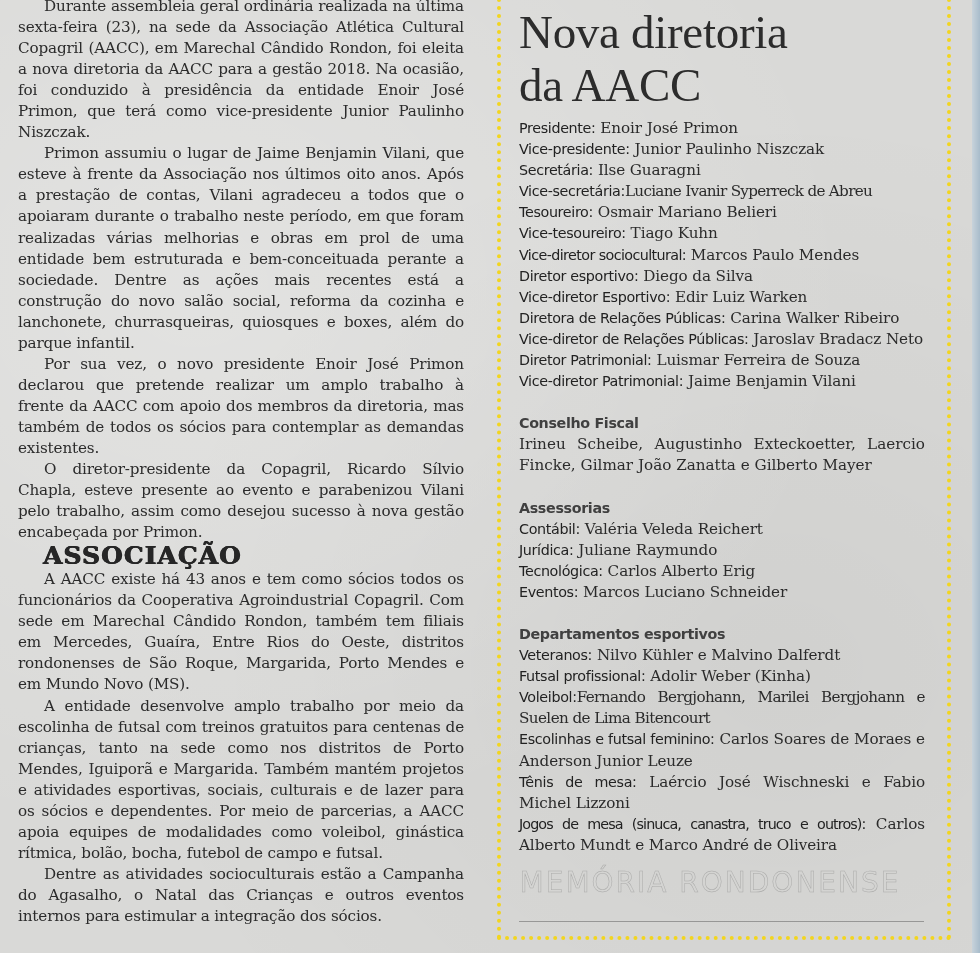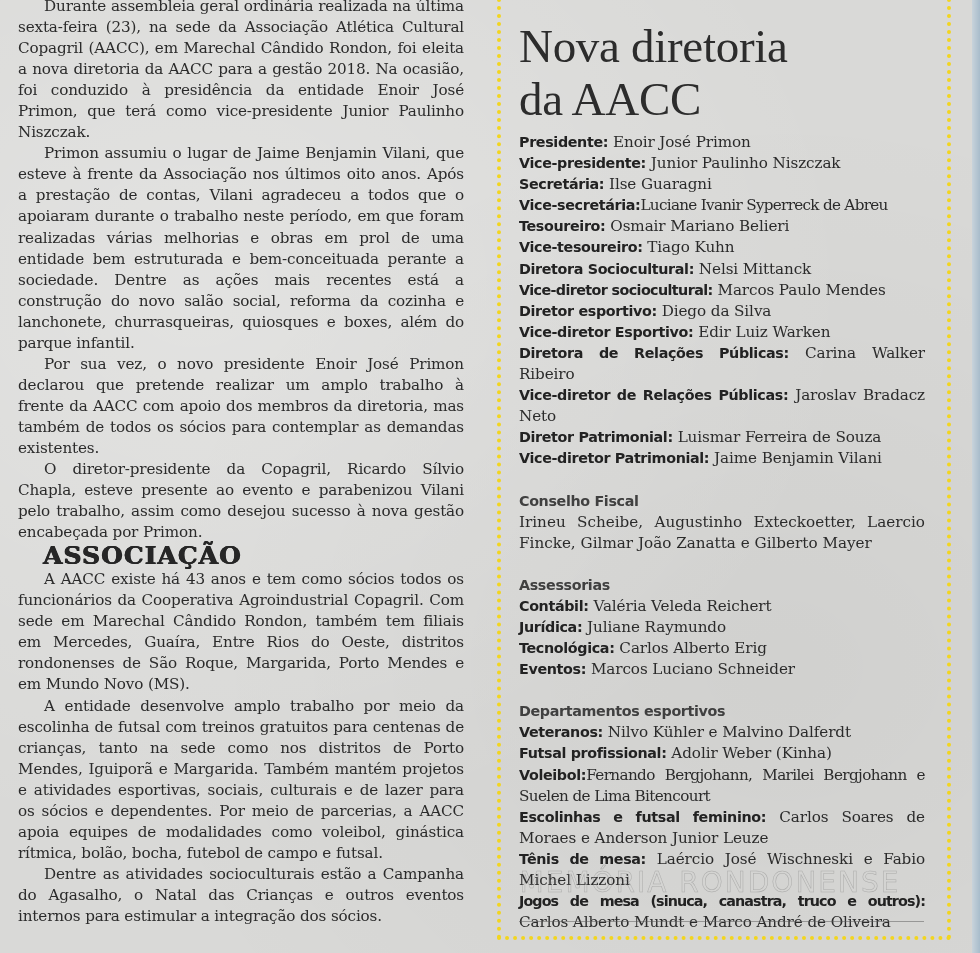--- a/index.html
+++ b/index.html
@@ -26,33 +26,33 @@
     text-shadow: 0.6px 0 0 #262626, -0.3px 0 0 #262626;
   }
   .box {
     position: absolute; left: 497px; top: -10px; width: 454px; height: 950px;
     border-left: 4px dotted #f2d51f;
     border-right: 4px dotted #f2d51f;
     border-bottom: 4px dotted #f2d51f;
     box-sizing: border-box;
   }
   .right-col {
-    position: absolute; left: 519px; top: 20px; width: 406px;
+    position: absolute; left: 519px; top: 6px; width: 406px;
     font-family: "DejaVu Serif", "Liberation Serif", serif;
     font-size: 15.2px; line-height: 21.1px; color: #2b2b2b;
   }
   .headline {
     font-family: "Liberation Serif", "DejaVu Serif", serif;
     font-size: 47px; line-height: 53px; color: #2c2c2c;
     margin: 0 0 6px 0; letter-spacing: -0.3px;
   }
   .row { display: block; text-align: justify; }
   .lbl {
     font-family: "DejaVu Sans", "Liberation Sans", sans-serif;
-    font-weight: bold; font-size: 14.3px; color: #222;
+    font-weight: normal; font-size: 14.3px; color: #222;
     letter-spacing: -0.35px;
   }
   .val { letter-spacing: -0.1px; }
   .group-title {
     font-family: "DejaVu Sans", sans-serif; font-weight: bold;
     font-size: 14.3px; color: #404040; letter-spacing: -0.35px; display: block;
   }
   .gap { height: 21px; }
   .blue-strip {
     position: absolute; right: 0; top: 0; width: 8px; height: 953px;
@@ -91,21 +91,20 @@
     <div>da AACC</div>
   </div>
 
   <div>
     <span class="row"><span class="lbl">Presidente:</span> <span class="val">Enoir José Primon</span></span>
     <span class="row"><span class="lbl">Vice-presidente:</span> <span class="val">Junior Paulinho Niszczak</span></span>
     <span class="row"><span class="lbl">Secretária:</span> <span class="val">Ilse Guaragni</span></span>
     <span class="row"><span class="lbl">Vice-secretária:</span><span class="val" style="letter-spacing:-0.7px">Luciane Ivanir Syperreck de Abreu</span></span>
     <span class="row"><span class="lbl">Tesoureiro:</span> <span class="val">Osmair Mariano Belieri</span></span>
     <span class="row"><span class="lbl">Vice-tesoureiro:</span> <span class="val">Tiago Kuhn</span></span>
-    <span class="row"><span class="lbl">Diretora Sociocultural:</span> <span class="val">Nelsi Mittanck</span></span>
     <span class="row"><span class="lbl" style="letter-spacing:-0.6px">Vice-diretor sociocultural:</span> <span class="val">Marcos Paulo Mendes</span></span>
     <span class="row"><span class="lbl">Diretor esportivo:</span> <span class="val">Diego da Silva</span></span>
     <span class="row"><span class="lbl">Vice-diretor Esportivo:</span> <span class="val">Edir Luiz Warken</span></span>
     <span class="row"><span class="lbl">Diretora de Relações Públicas:</span> <span class="val">Carina Walker Ribeiro</span></span>
     <span class="row"><span class="lbl">Vice-diretor de Relações Públicas:</span> <span class="val">Jaroslav Bradacz Neto</span></span>
     <span class="row"><span class="lbl">Diretor Patrimonial:</span> <span class="val">Luismar Ferreira de Souza</span></span>
     <span class="row"><span class="lbl">Vice-diretor Patrimonial:</span> <span class="val">Jaime Benjamin Vilani</span></span>
   </div>
 
   <div class="gap"></div>

